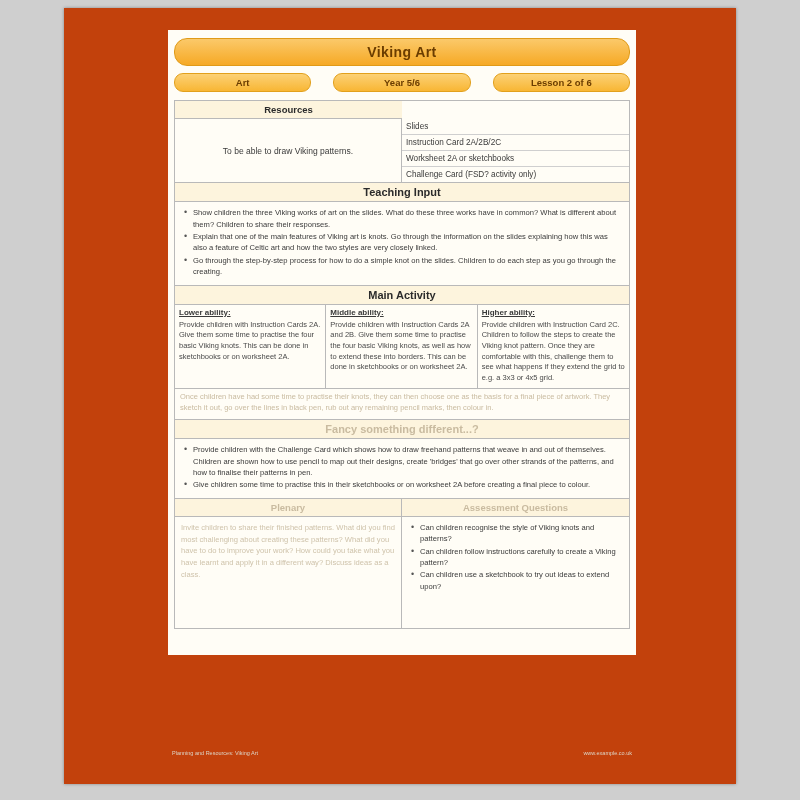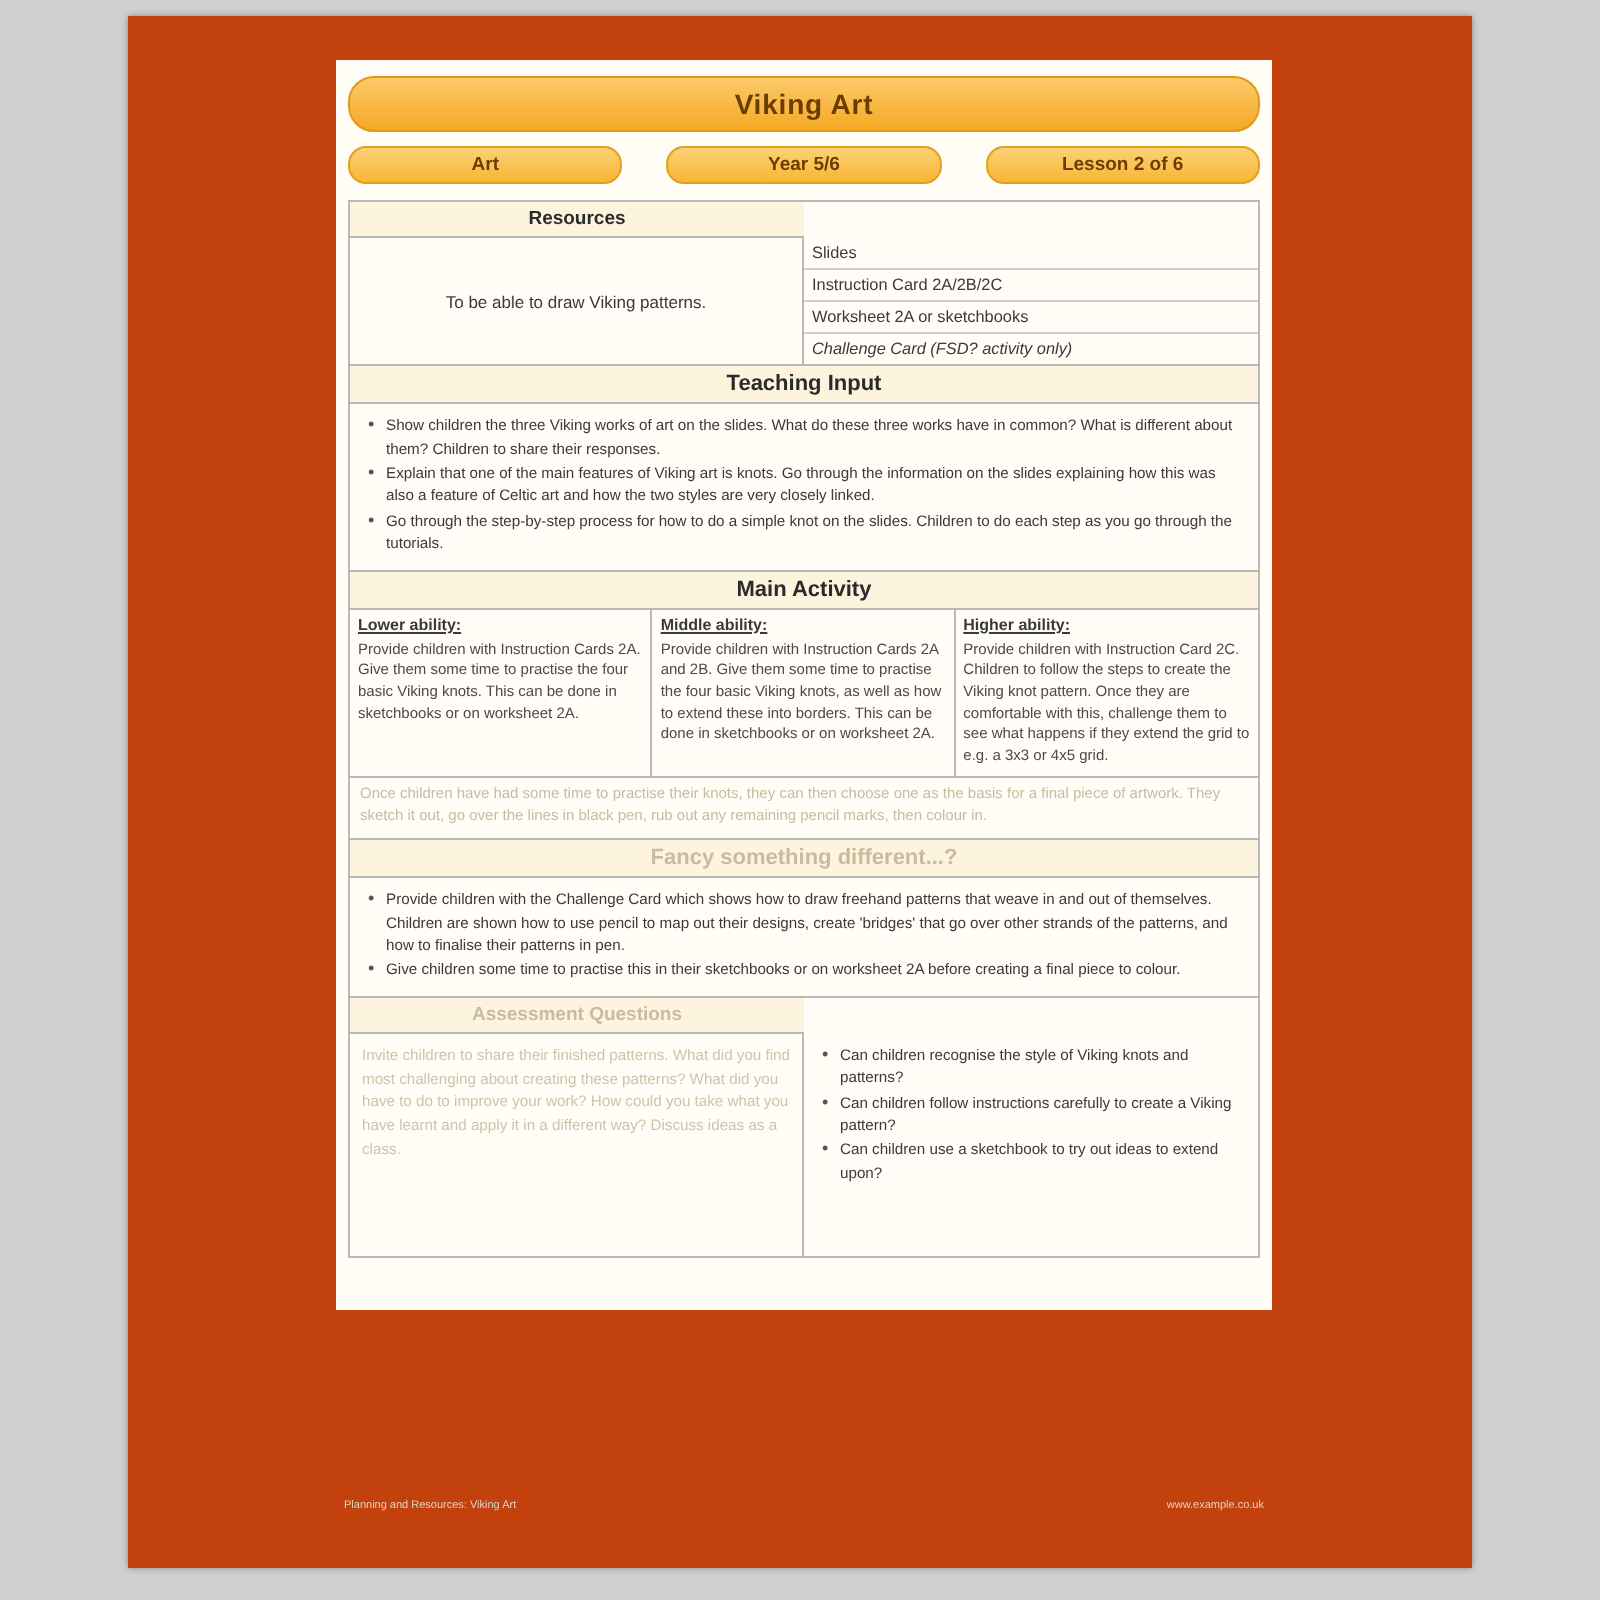--- a/index.html
+++ b/index.html
@@ -99,21 +99,21 @@
     box-sizing: border-box;
     border-bottom: 1px solid #b9b9b9;
   }
   .res-item {
     font-size: 8.2px;
     color: #3a3a3a;
     padding: 2px 4px;
     border-bottom: 1px solid #cfcfcf;
     line-height: 1.35;
   }
-  .res-item:last-child { border-bottom: none; font-style: italic; }
+  .res-item:last-child { border-bottom: none; }
   .band {
     background: #fdf4dd;
     border-bottom: 1px solid #b9b9b9;
     text-align: center;
     font-size: 11px;
     font-weight: bold;
     color: #2b2b2b;
     padding: 3px 2px;
   }
   .band.faded { color: #c9bba0; }
@@ -240,21 +240,21 @@
           <div class="res-item">Challenge Card (FSD? activity only)</div>
         </div>
       </div>
 
       <div class="band">Teaching Input</div>
 
       <div class="body-block">
         <ul class="bul">
           <li>Show children the three Viking works of art on the slides. What do these three works have in common? What is different about them? Children to share their responses.</li>
           <li>Explain that one of the main features of Viking art is knots. Go through the information on the slides explaining how this was also a feature of Celtic art and how the two styles are very closely linked.</li>
-          <li>Go through the step-by-step process for how to do a simple knot on the slides. Children to do each step as you go through the tutorials.</li>
+          <li>Go through the step-by-step process for how to do a simple knot on the slides. Children to do each step as you go through the creating.</li>
         </ul>
       </div>
 
       <div class="band">Main Activity</div>
 
       <div class="ability-row">
         <div class="ability">
           <h4>Lower ability:</h4>
           <p>Provide children with Instruction Cards 2A. Give them some time to practise the four basic Viking knots. This can be done in sketchbooks or on worksheet 2A.</p>
         </div>
@@ -273,20 +273,21 @@
       <div class="band faded">Fancy something different...?</div>
 
       <div class="body-block">
         <ul class="bul faded-txt">
           <li>Provide children with the Challenge Card which shows how to draw freehand patterns that weave in and out of themselves. Children are shown how to use pencil to map out their designs, create 'bridges' that go over other strands of the patterns, and how to finalise their patterns in pen.</li>
           <li>Give children some time to practise this in their sketchbooks or on worksheet 2A before creating a final piece to colour.</li>
         </ul>
       </div>
 
       <div class="two-col-head">
+        <div class="cell-head col-left faded" style="color:#c9bba0">Plenary</div>
         <div class="cell-head col-right faded" style="color:#c9bba0">Assessment Questions</div>
       </div>
 
       <div class="two-col-body">
         <div class="tc-left">Invite children to share their finished patterns. What did you find most challenging about creating these patterns? What did you have to do to improve your work? How could you take what you have learnt and apply it in a different way? Discuss ideas as a class.</div>
         <div class="tc-right">
           <ul class="bul faded-txt">
             <li>Can children recognise the style of Viking knots and patterns?</li>
             <li>Can children follow instructions carefully to create a Viking pattern?</li>
             <li>Can children use a sketchbook to try out ideas to extend upon?</li>

